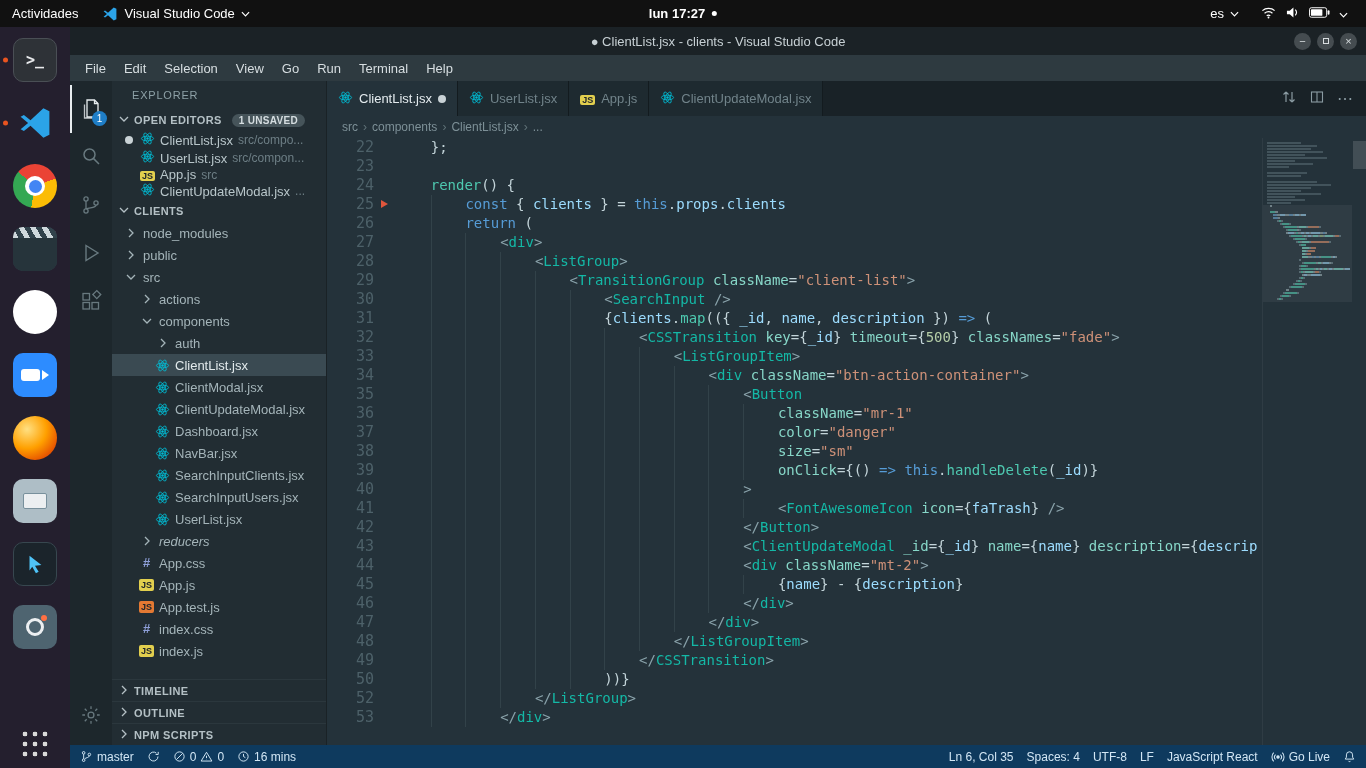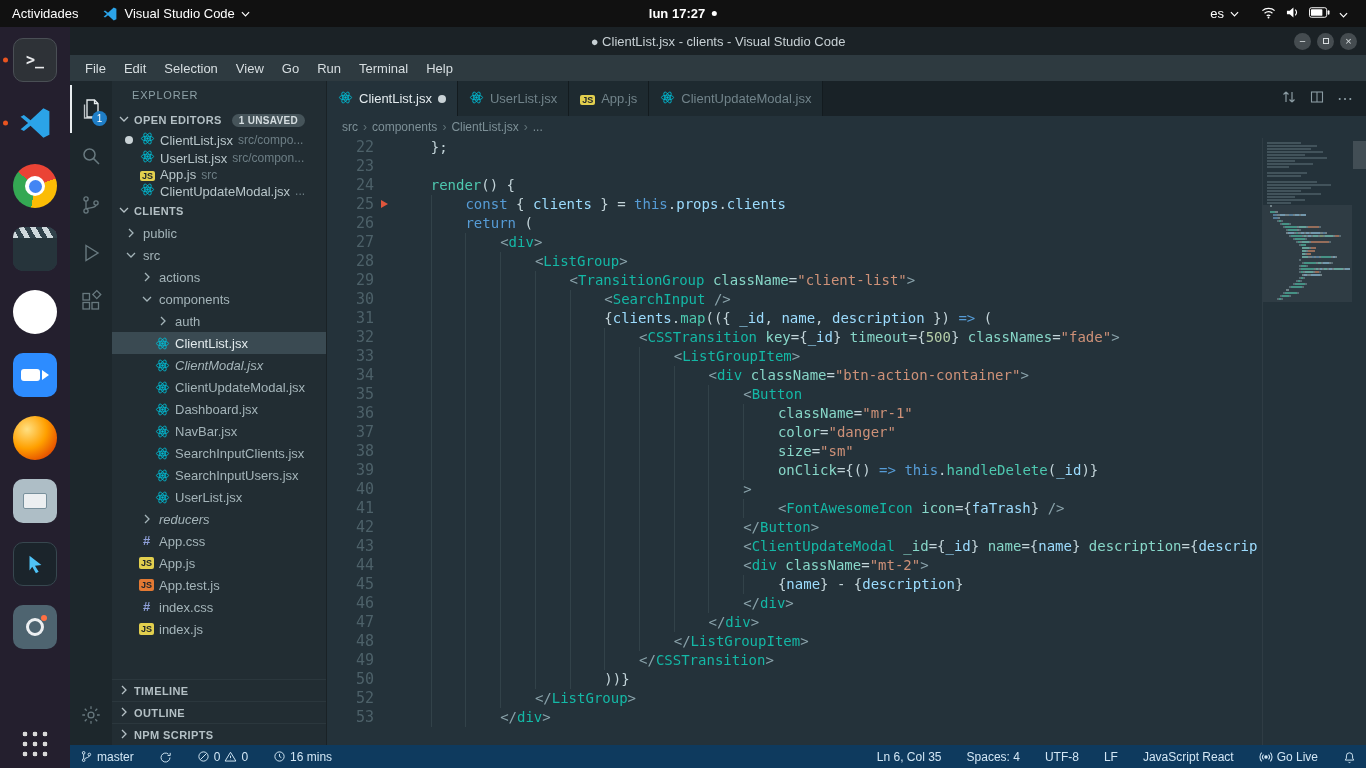--- a/index.html
+++ b/index.html
@@ -112,21 +112,21 @@
 
   
   .minimap{position:absolute;top:0;bottom:0;right:14px;width:90px;border-left:1px solid rgba(255,255,255,.05);padding:4px 2px 0 4px}
   .mbar{height:2px;margin-bottom:1px;display:flex}
   .mbar span{height:2px;display:inline-block}
   .mm-view{position:absolute;left:0;right:0;top:67px;height:97px;background:rgba(255,255,255,.05)}
   .vscroll{position:absolute;right:0;top:3px;width:13px;height:28px;background:rgba(255,255,255,.14)}
 
   
   .statusbar{flex:0 0 23px;background:#0e3a5e;color:#d2e6f4;display:flex;align-items:center;font-size:12px;padding:0 10px}
-  .st-group{display:flex;align-items:flex-end;gap:25px}
+  .st-group{display:flex;align-items:flex-start;gap:13px}
   .st-right{margin-left:auto}
   .st-item{display:flex;align-items:center;gap:4px;white-space:nowrap}
   .st-item svg{display:block}
 </style>
 </head>
 <body>
 
 <div class="screen">
 
   <div class="topbar">
@@ -373,20 +373,28 @@
                 </svg></span>
             <span>CLIENTS</span>
           </div>
           <div class="tree" id="tree">
               <div class="tree-row" style="padding-left: 10px;">
                 <span class="tree-slot">
                   <svg width="16" height="16" viewBox="0 0 16 16">
                     <path d="M6 4l4 4-4 4" fill="none" stroke="currentColor" stroke-width="1.3"></path>
                   </svg>
                 </span>
+                <span>node_modules</span>
+              </div>
+              <div class="tree-row" style="padding-left: 10px;">
+                <span class="tree-slot">
+                  <svg width="16" height="16" viewBox="0 0 16 16">
+                    <path d="M6 4l4 4-4 4" fill="none" stroke="currentColor" stroke-width="1.3"></path>
+                  </svg>
+                </span>
                 <span>public</span>
               </div>
               <div class="tree-row" style="padding-left: 10px;">
                 <span class="tree-slot">
                   <svg width="16" height="16" viewBox="0 0 16 16">
                     <path d="M4 6l4 4 4-4" fill="none" stroke="currentColor" stroke-width="1.3"></path>
                   </svg>
                 </span>
                 <span>src</span>
               </div>
@@ -420,21 +428,21 @@
                     <g fill="none" stroke="#00bcd4" stroke-width="0.9">
                       <ellipse cx="8" cy="8" rx="6.5" ry="2.5"></ellipse>
                       <ellipse cx="8" cy="8" rx="6.5" ry="2.5" transform="rotate(60 8 8)"></ellipse>
                       <ellipse cx="8" cy="8" rx="6.5" ry="2.5" transform="rotate(120 8 8)"></ellipse>
                     </g>
                     <circle cx="8" cy="8" r="1.3" fill="#00bcd4"></circle>
                   </svg>
                 </span>
                 <span>ClientList.jsx</span>
               </div>
-              <div class="tree-row" style="padding-left: 42px; font-style: italic;">
+              <div class="tree-row" style="padding-left: 42px;">
                 <span class="tree-slot">
                   <svg width="15" height="15" viewBox="0 0 16 16">
                     <g fill="none" stroke="#00bcd4" stroke-width="0.9">
                       <ellipse cx="8" cy="8" rx="6.5" ry="2.5"></ellipse>
                       <ellipse cx="8" cy="8" rx="6.5" ry="2.5" transform="rotate(60 8 8)"></ellipse>
                       <ellipse cx="8" cy="8" rx="6.5" ry="2.5" transform="rotate(120 8 8)"></ellipse>
                     </g>
                     <circle cx="8" cy="8" r="1.3" fill="#00bcd4"></circle>
                   </svg>
                 </span>

